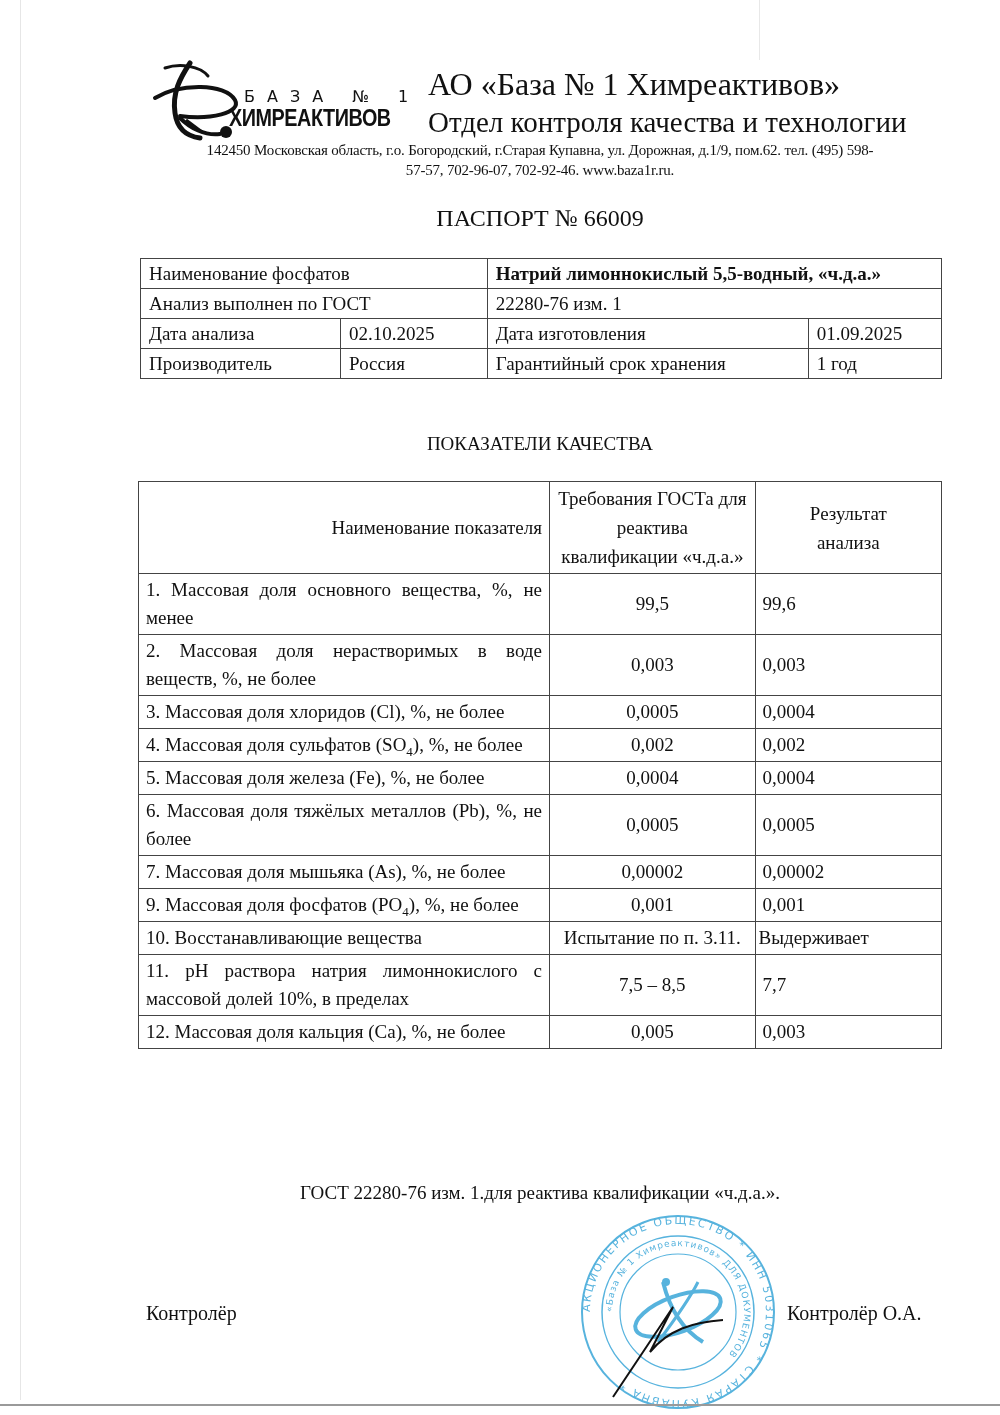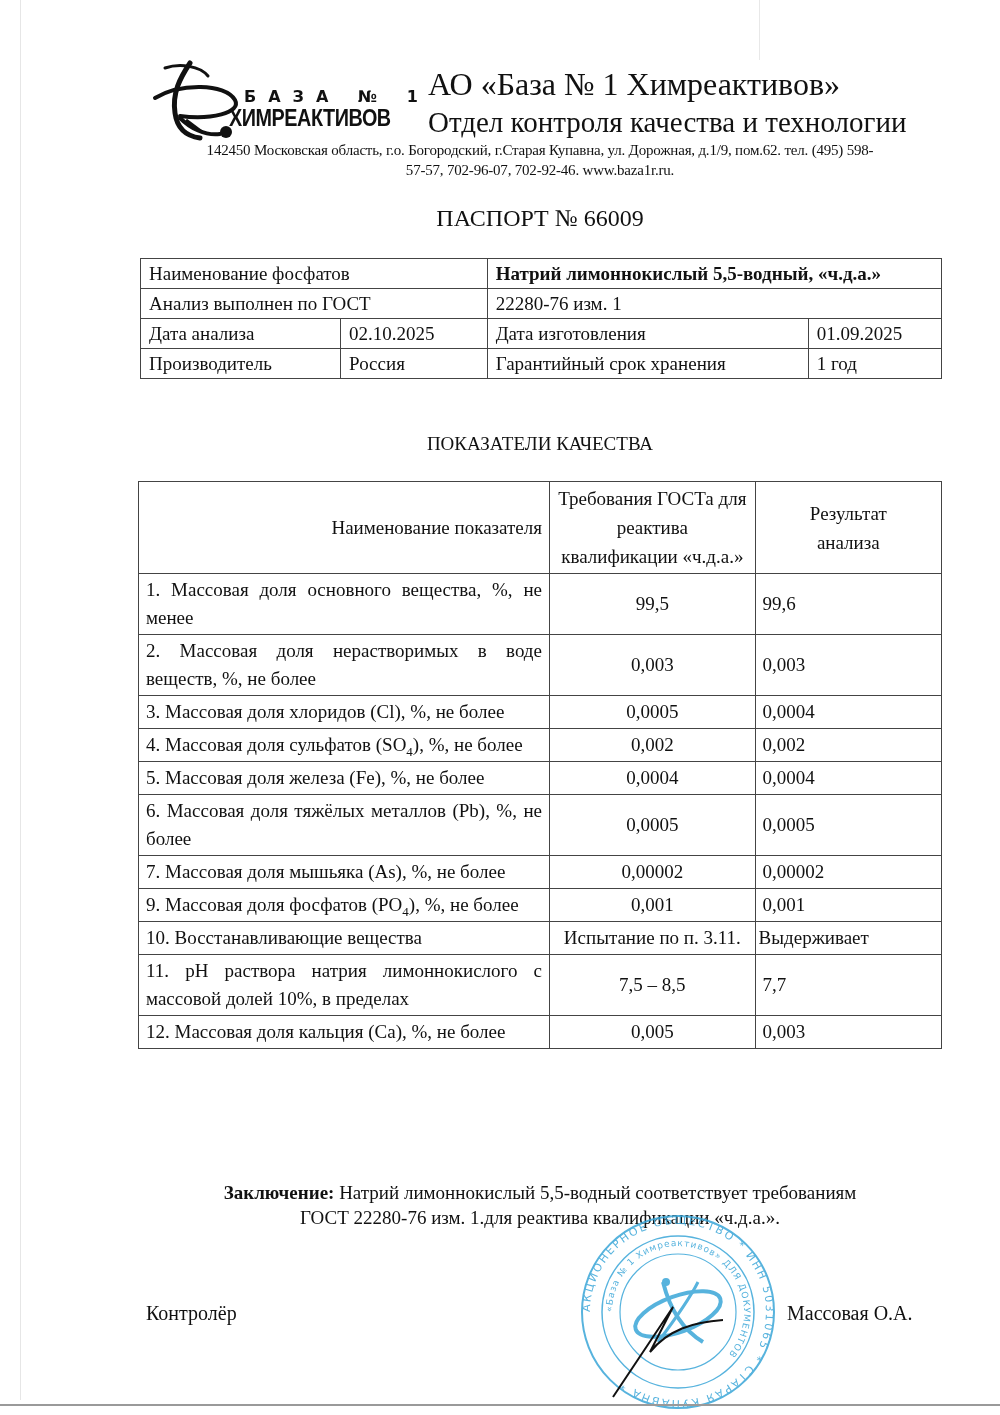--- a/index.html
+++ b/index.html
@@ -6,21 +6,21 @@
   body {
     width: 1000px; height: 1415px; position: relative; overflow: hidden;
     background: #ffffff; color: #111;
     font-family: "Liberation Serif", "DejaVu Serif", serif;
   }
   .abs { position: absolute; }
   
   .logo { left: 150px; top: 58px; width: 100px; height: 85px; }
   .logo-line1 {
     left: 244px; top: 87px; font-family: "DejaVu Sans", sans-serif;
-    font-weight: bold; font-size: 16px; letter-spacing: 12px; color: #111;
+    font-weight: normal; font-size: 16px; letter-spacing: 12px; color: #111;
   }
   .logo-line2 {
     left: 229px; top: 105px; font-family: "Liberation Sans", sans-serif;
     font-weight: bold; font-size: 23px; letter-spacing: -0.5px; color: #111;
     transform: scaleX(0.86); transform-origin: left;
   }
   .company { left: 428px; top: 66px; font-size: 32px; white-space: nowrap; }
   .dept { left: 428px; top: 106px; font-size: 29px; white-space: nowrap; }
   .address {
     left: 140px; top: 140px; width: 800px; font-size: 15px; text-align: center;
@@ -169,21 +169,20 @@
       </tr>
       <tr>
         <td class="name">12. Массовая доля кальция (Ca), %, не более</td>
         <td class="req">0,005</td>
         <td class="res">0,003</td>
       </tr>
     </tbody>
 </table>
 
 <div class="abs conclusion">
-  <div><b>Заключение:</b><span> Натрий лимоннокислый 5,5-водный соответствует требованиям</span></div>
   <div>ГОСТ 22280-76 изм. 1.для реактива квалификации «ч.д.а.».</div>
 </div>
 
 <svg class="abs stamp" viewBox="0 0 200 200">
   <defs>
     <path id="outerArc" d="M100,100 m-88,0 a88,88 0 1,1 176,0 a88,88 0 1,1 -176,0"></path>
     <path id="innerArc" d="M100,100 m-66,0 a66,66 0 1,1 132,0 a66,66 0 1,1 -132,0"></path>
   </defs>
   <g opacity="0.85">
     <circle cx="100" cy="100" r="96" fill="none" stroke="#3aa6d8" stroke-width="2"></circle>
@@ -198,15 +197,15 @@
     <ellipse cx="100" cy="102" rx="45" ry="18" fill="none" stroke="#3aa6d8" stroke-width="4" transform="rotate(-20 100 102)"></ellipse>
     <path d="M85 70 C 90 90, 100 115, 125 130" fill="none" stroke="#3aa6d8" stroke-width="4"></path>
     <path d="M120 70 C 110 90, 95 110, 80 130" fill="none" stroke="#3aa6d8" stroke-width="3"></path>
     <circle cx="88" cy="70" r="4" fill="#3aa6d8"></circle>
   </g>
 
   <path d="M35 185 L 95 95 L 72 140 C 90 118, 115 110, 145 108" fill="none" stroke="#111" stroke-width="2"></path>
 </svg>
 
 <div class="abs controller">Контролёр</div>
-<div class="abs signer">Массовая О.А.</div>
+<div class="abs signer">Контролёр О.А.</div>
 
 <div class="abs scan-line"></div>
 
 </body></html>

